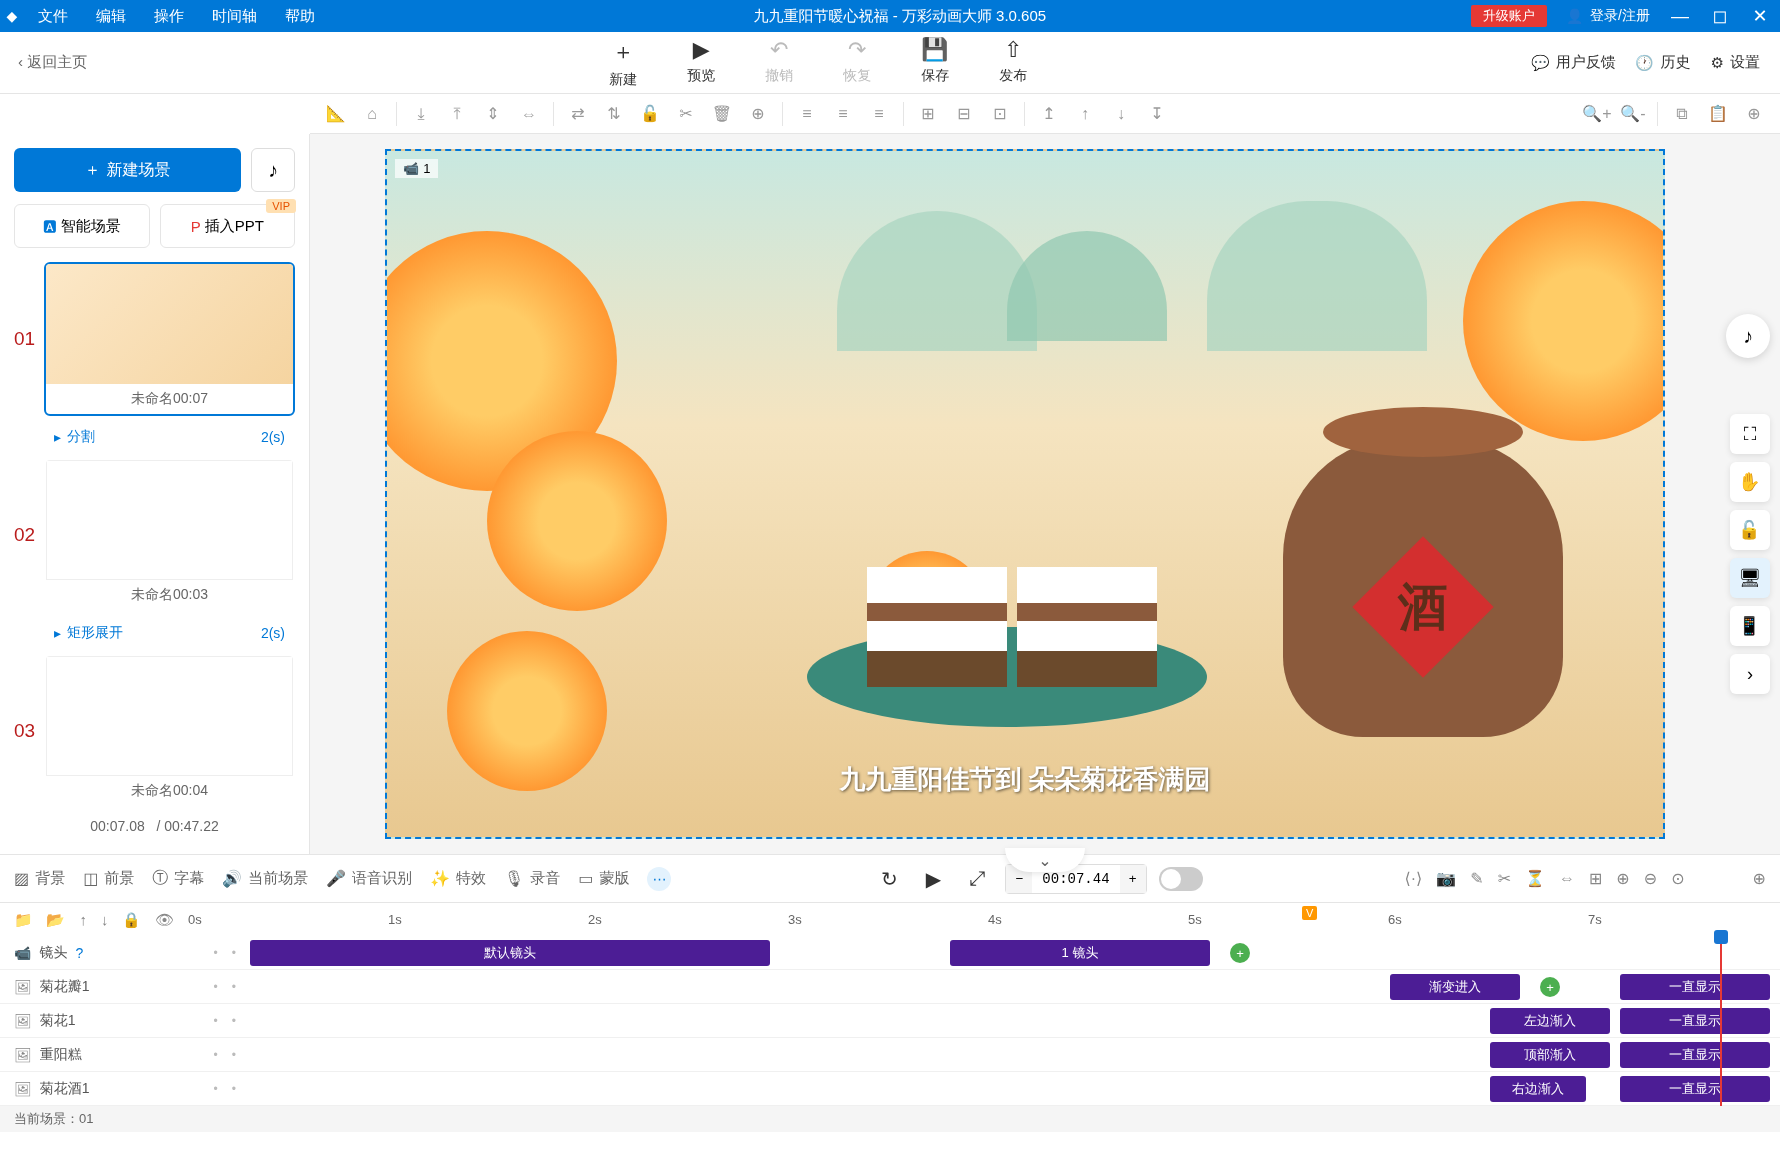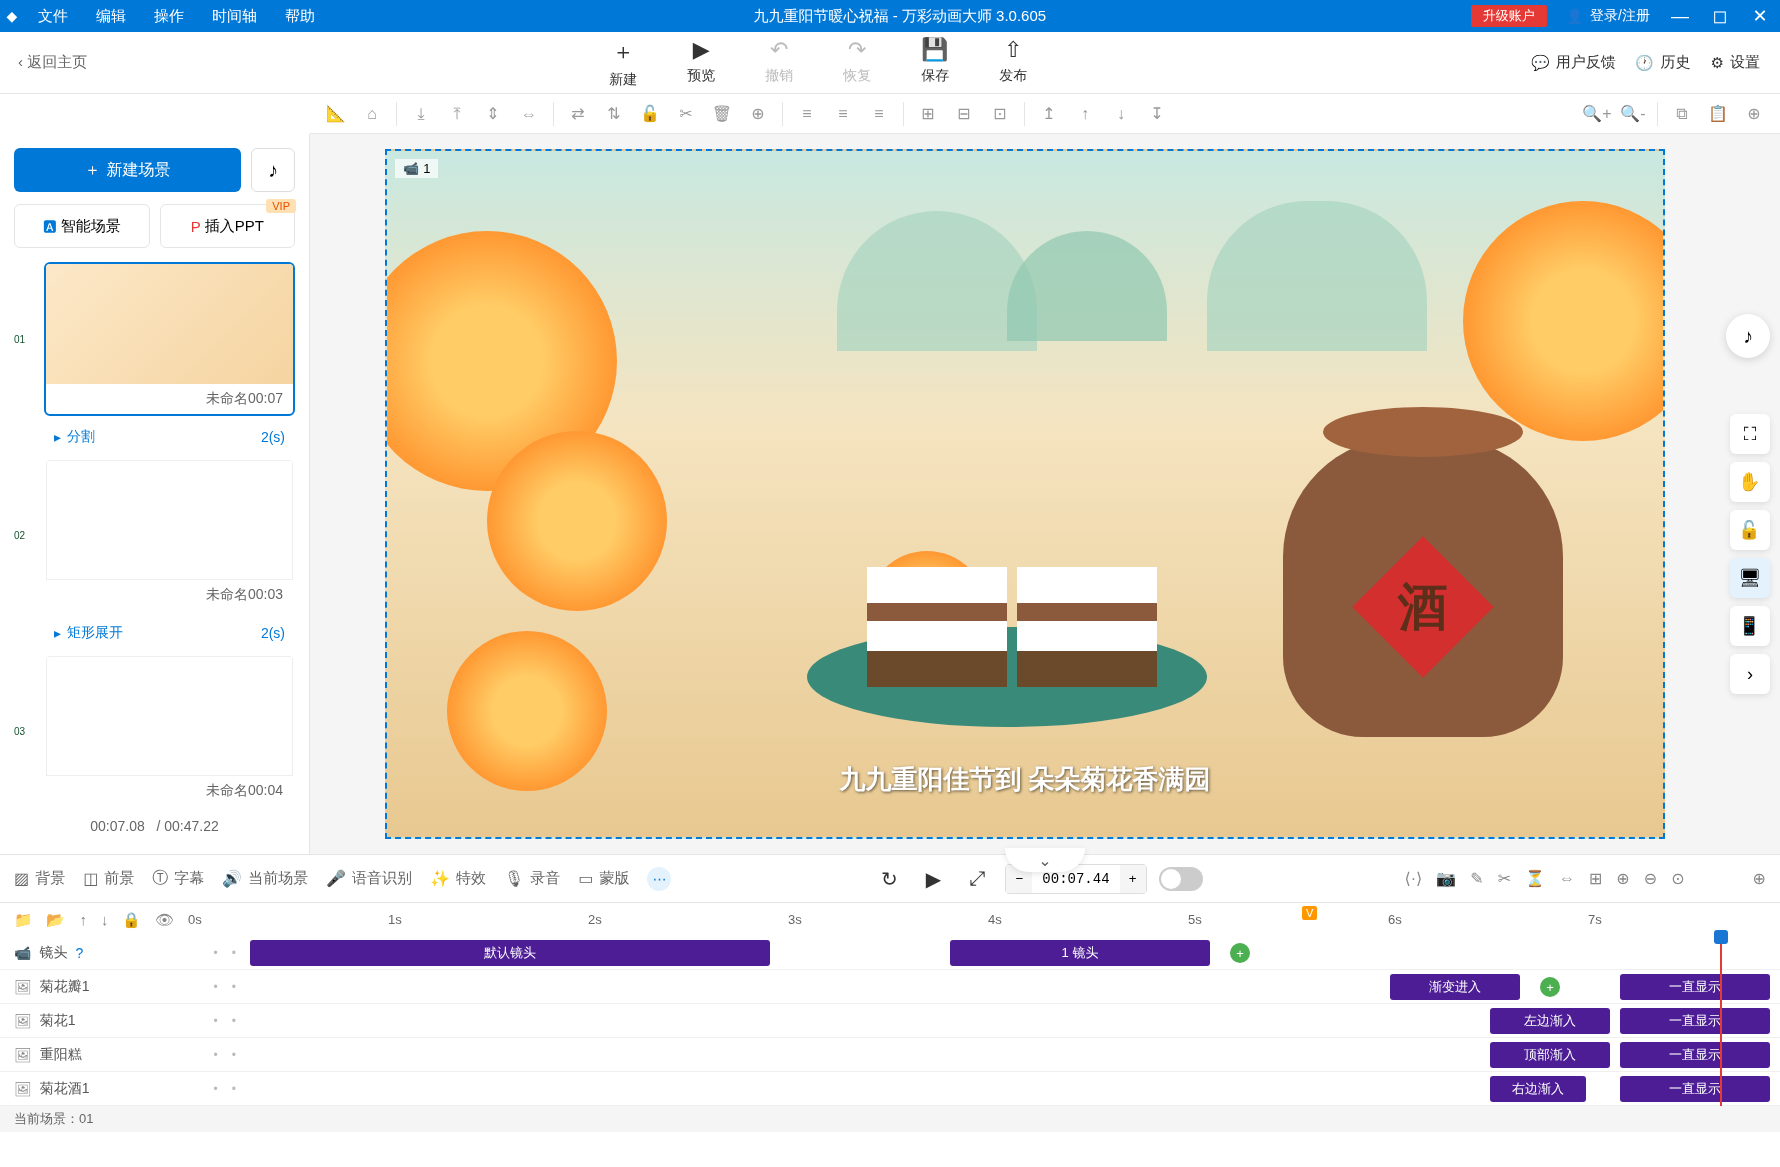--- a/index.html
+++ b/index.html
@@ -38,26 +38,26 @@
 .sidebar { width: 310px; background: #fff; border-right: 1px solid #e5e5e5; padding: 14px; overflow-y: auto; }
 .new-scene-row { display: flex; gap: 10px; margin-bottom: 12px; }
 .new-scene-btn { flex: 1; height: 44px; background: #0078d7; color: #fff; border: none; border-radius: 6px; font-size: 16px; cursor: pointer; display: flex; align-items: center; justify-content: center; gap: 6px; }
 .music-btn { width: 44px; height: 44px; background: #fff; border: 1px solid #ddd; border-radius: 6px; display: flex; align-items: center; justify-content: center; font-size: 20px; cursor: pointer; }
 .ai-row { display: flex; gap: 10px; margin-bottom: 14px; }
 .ai-btn { flex: 1; height: 44px; border: 1px solid #e5e5e5; border-radius: 6px; background: #fff; cursor: pointer; position: relative; display: flex; align-items: center; justify-content: center; gap: 4px; font-size: 15px; }
 .vip-badge { position: absolute; top: -6px; right: -2px; background: #ffe0b2; color: #e65100; font-size: 11px; padding: 1px 6px; border-radius: 3px; }
 
 .scene-list { display: flex; flex-direction: column; gap: 6px; }
 .scene-item { display: flex; gap: 10px; }
-.scene-num { width: 20px; color: #14532d; font-size: 10px; display: flex; align-items: center; }
+.scene-num { width: 20px; color: #b91c1c; font-size: 19px; display: flex; align-items: center; }
 .scene-card { flex: 1; border: 2px solid transparent; border-radius: 6px; overflow: hidden; background: #fff; }
 .scene-card.active { border-color: #0078d7; }
 .scene-thumb { height: 120px; background: linear-gradient(135deg, #fce8c8 0%, #f5d4a0 100%); position: relative; }
 .scene-thumb.blank { background: #fff; border: 1px solid #eee; }
-.scene-info { display: flex; justify-content: flex-end; padding: 6px 10px; color: #666; font-size: 14px; }
+.scene-info { display: flex; justify-content: center; padding: 6px 10px; color: #666; font-size: 14px; }
 .transition-row { display: flex; justify-content: space-between; align-items: center; padding: 6px 10px; color: #0078d7; font-size: 14px; margin-left: 30px; }
 .transition-row .arrow { color: #0078d7; }
 
 .time-display { text-align: center; color: #666; margin-top: 10px; font-size: 14px; }
 
 
 .canvas-area { flex: 1; background: #f5f5f5; position: relative; display: flex; flex-direction: column; }
 .canvas-wrap { flex: 1; display: flex; align-items: center; justify-content: center; padding: 0 60px 0 20px; }
 .canvas { width: 1280px; height: 690px; background: linear-gradient(180deg, #c8e8e0 0%, #f5e4c0 40%, #e8c890 100%); border: 2px dashed #0078d7; position: relative; overflow: hidden; }
 .canvas .cam-ind { position: absolute; top: 8px; left: 8px; background: rgba(255,255,255,0.7); padding: 2px 8px; font-size: 13px; display: flex; align-items: center; gap: 4px; }

